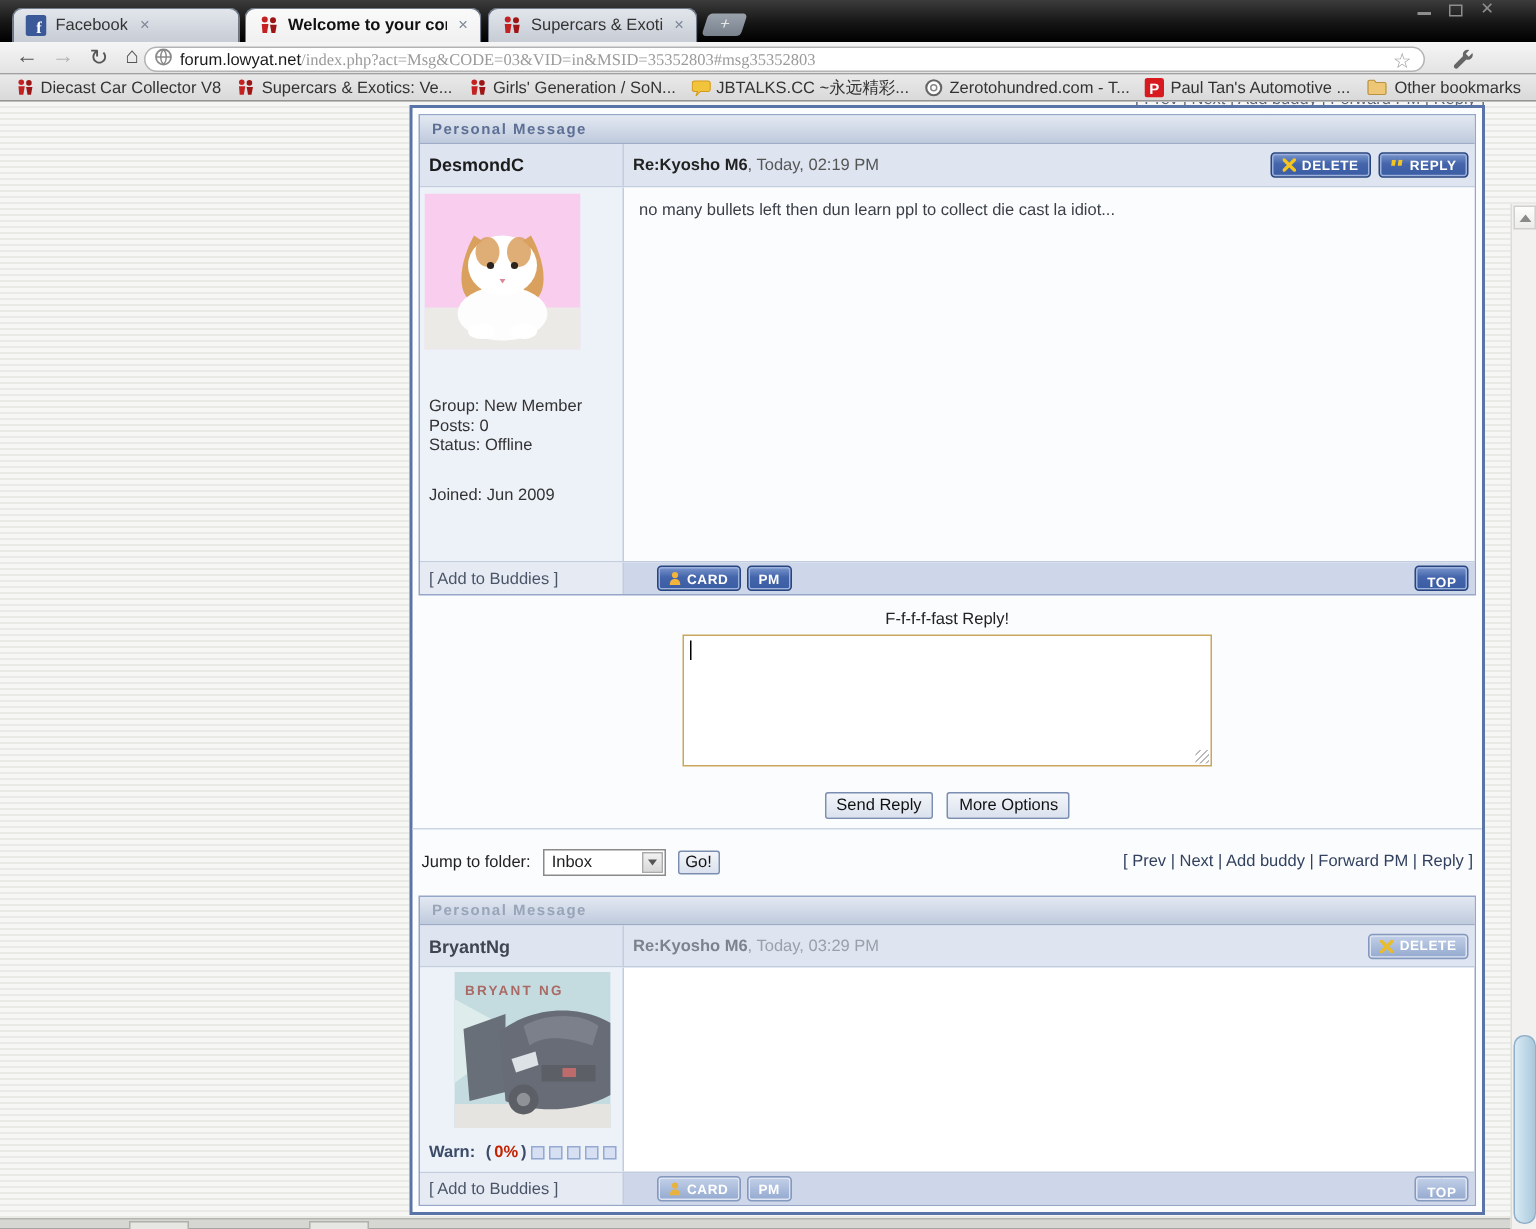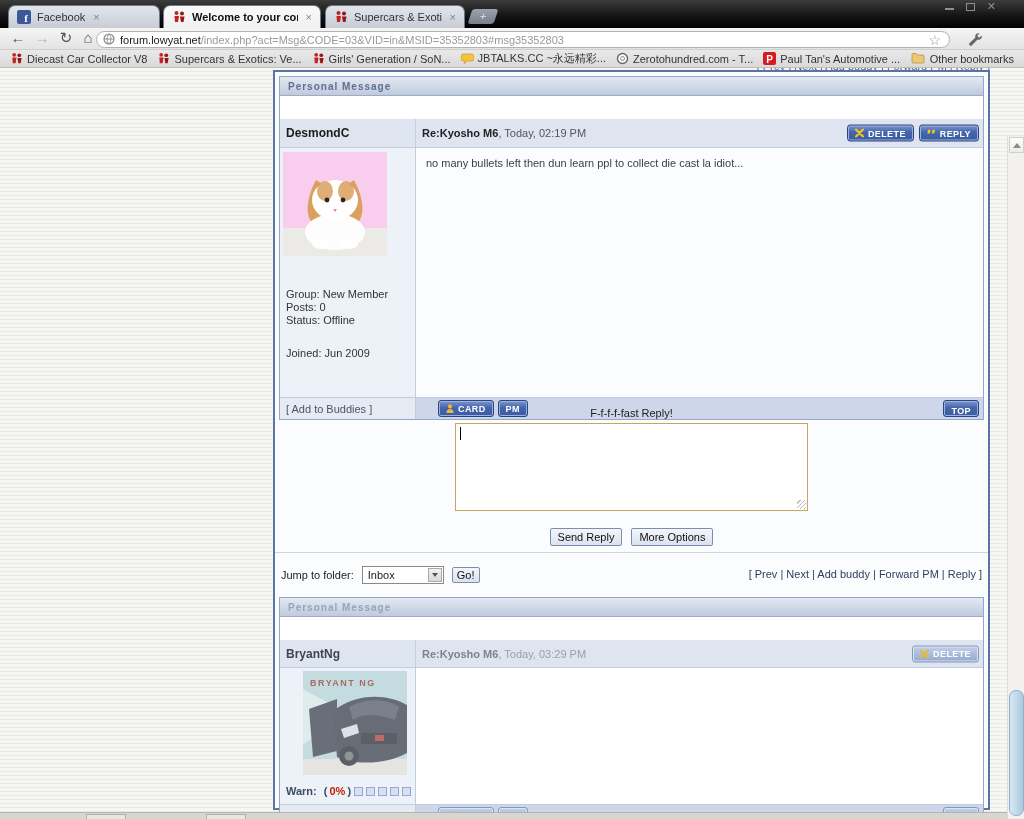--- a/index.html
+++ b/index.html
@@ -25,21 +25,21 @@
   .wc-res { width:9px; height:8px; border:1px solid #8e8e8e; }
   .wc-close { color:#8e8e8e; font-size:11px; line-height:9px; width:auto; }
 
   
   #toolbar { position:absolute; left:0; top:28px; width:1024px; height:22px;
     background:linear-gradient(#f5f5f5,#e3e3e3); border-bottom:1px solid #cfcfcf; z-index:2; }
   .navic { position:absolute; top:1px; font-size:15px; color:#555; width:20px; text-align:center; }
   #omnibox { position:absolute; left:96px; top:3px; width:854px; height:17px; background:#fff;
     border:1px solid #b3b3b3; border-radius:9px; display:flex; align-items:center; padding:0 6px; gap:5px; }
   #omni-url { font-size:11px; white-space:nowrap; overflow:hidden; }
-  #omni-url .dom { color:#1a1a1a; } #omni-url .rest { color:#9a9a9a; }
+  #omni-url .dom { color:#1a1a1a; } #omni-url .rest { color:#9a9a9a;font-family:Liberation Serif, serif; }
   #star { position:absolute; right:8px; top:0px; color:#9a9a9a; font-size:14px; }
   #wrench { position:absolute; left:966px; top:3px; width:18px; height:16px; }
 
   
   #bookmarks { position:absolute; left:0; top:50px; width:1024px; height:18px;
     background:linear-gradient(#e9e9e9,#d9d9d9); border-bottom:1px solid #bdbdbd;
     display:flex; align-items:center; font-size:11px; color:#333; }
   .bm { display:flex; align-items:center; gap:4px; margin-left:10px; white-space:nowrap; }
   .bm .favicon { width:13px; height:13px; flex-basis:13px; }
   #otherbm { position:absolute; right:10px; top:0; height:18px; display:flex; align-items:center; gap:5px; }
@@ -56,21 +56,21 @@
     border:2px solid #5a74a8; background:#fbfcfd; }
   #pc { position:absolute; left:4px; top:4px; width:705px; height:728px; }
 
   .msgtable { position:absolute; left:0; width:705px; border:1px solid #96a6c8; background:#fff; }
   .sec-header { height:19px; background:linear-gradient(#e3e9f2,#bfcadd); border-bottom:1px solid #9dabc6;
     font-size:10px; font-weight:bold; letter-spacing:1px; color:#5d6f95; display:flex; align-items:center; padding-left:8px; }
   .sec-header.faded { color:#98a4b8; }
   .row { display:flex; border-bottom:1px solid #c3cde0; }
   .cell-l { width:136px; border-right:1px solid #c3cde0; position:relative; }
   .cell-r { flex:1; position:relative; }
-  .row-name { height:29px;margin-top:23px; }
+  .row-name { height:29px; }
   .row-name .cell-l, .row-name .cell-r { background:#dee5f1; display:flex; align-items:center; }
   .author { font-size:12px; font-weight:bold; color:#1c1c1c; padding-left:6px; }
   .author.faded { color:#3f4650; }
   .subject { font-size:11px; padding-left:6px; color:#555; }
   .subject b { color:#222; }
   .subject.faded { color:#9aa0a8; } .subject.faded b { color:#7d838c; }
   .name-buttons { position:absolute; right:4px; top:50%; transform:translateY(-50%); display:flex; gap:5px; }
   .row-body .cell-l { background:#edf1f8; }
   .row-body .cell-r { background:#fbfcfe; }
   .row-footer { height:21px; border-bottom:none; }

